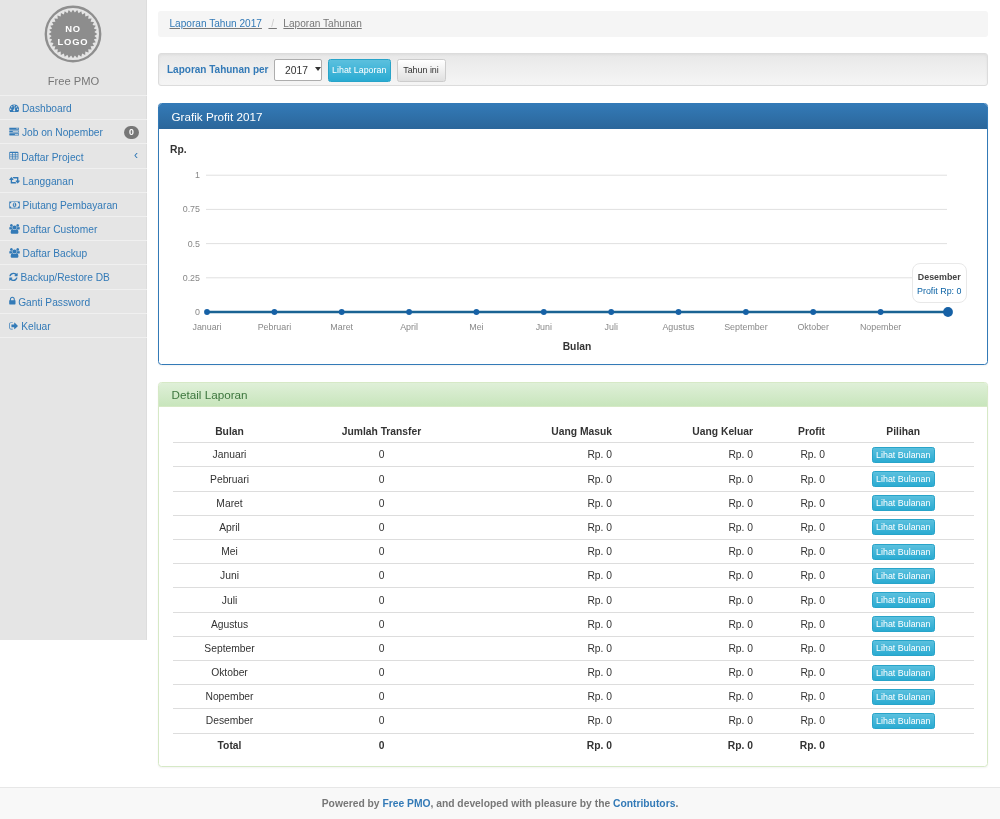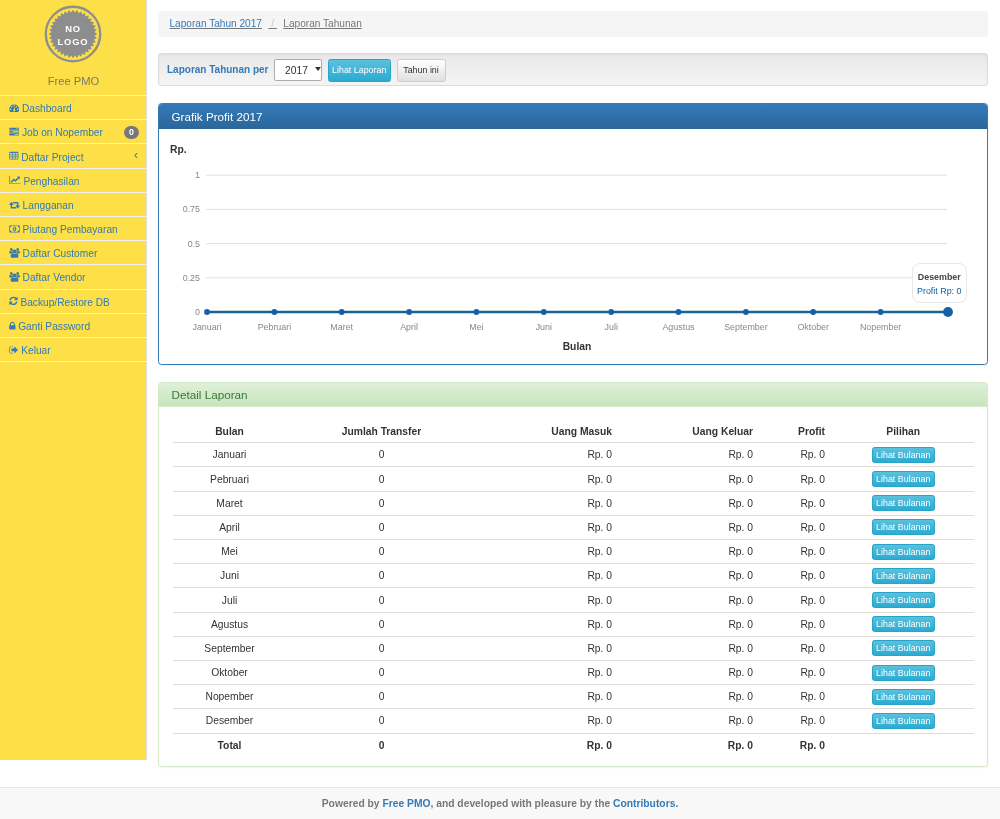--- a/index.html
+++ b/index.html
@@ -1,17 +1,17 @@
 <!DOCTYPE html>
 <html><head><meta charset="utf-8"><style>
 * { margin:0; padding:0; box-sizing:border-box; }
 body { width:1000px; height:819px; font-family:"Liberation Sans",sans-serif; background:#fff; position:relative; overflow:hidden; }
 
 
-#sidebar { position:absolute; left:0; top:0; width:147px; height:760px; background:#fde047; border-right:1px solid #ddd; }
+#sidebar { position:absolute; left:0; top:0; width:147px; height:640px; background:#e5e5e5; border-right:1px solid #ddd; }
 #freepmo { position:absolute; top:74.5px; width:147px; text-align:center; font-size:11.2px; color:#777; }
 #menu { position:absolute; top:95px; left:0; width:147px; list-style:none; border-top:1px solid #f0f0f0; }
 #menu li { position:relative; height:24.2px; border-bottom:1px solid #f0f0f0; line-height:23.2px; padding-left:9px; white-space:nowrap; }
 #menu .fi { height:9.8px; vertical-align:middle; position:relative; top:-1px; }
 #menu .fi path { fill:#337ab7; }
 #menu .mt { font-size:10.2px; color:#337ab7; margin-left:2.5px; vertical-align:middle; }
 .badge { position:absolute; right:8px; top:5.5px; background:#777; color:#fff; font-size:8.8px; font-weight:bold; border-radius:7px; padding:0 5.2px; height:13px; line-height:13px; }
 .chev { position:absolute; right:9px; top:0; color:#337ab7; font-size:12px; }
 
 
@@ -82,26 +82,20 @@
         </svg><span class="mt">Job on Nopember</span><span class="badge">0</span></li>
 <li><svg class="fi" viewBox="0 0 1664 1792" style="width:9.7px">
           <g transform="translate(0,1536) scale(1,-1)">
             <path d="M512 160v192q0 14 -9 23t-23 9h-320q-14 0 -23 -9t-9 -23v-192q0 -14 9 -23t23 -9h320q14 0 23 9t9 23zM512 544v192q0 14 -9 23t-23 9h-320q-14 0 -23 -9t-9 -23v-192q0 -14 9 -23t23 -9h320q14 0 23 9t9 23zM1024 160v192q0 14 -9 23t-23 9h-320q-14 0 -23 -9t-9 -23
 v-192q0 -14 9 -23t23 -9h320q14 0 23 9t9 23zM512 928v192q0 14 -9 23t-23 9h-320q-14 0 -23 -9t-9 -23v-192q0 -14 9 -23t23 -9h320q14 0 23 9t9 23zM1024 544v192q0 14 -9 23t-23 9h-320q-14 0 -23 -9t-9 -23v-192q0 -14 9 -23t23 -9h320q14 0 23 9t9 23zM1536 160v192
 q0 14 -9 23t-23 9h-320q-14 0 -23 -9t-9 -23v-192q0 -14 9 -23t23 -9h320q14 0 23 9t9 23zM1024 928v192q0 14 -9 23t-23 9h-320q-14 0 -23 -9t-9 -23v-192q0 -14 9 -23t23 -9h320q14 0 23 9t9 23zM1536 544v192q0 14 -9 23t-23 9h-320q-14 0 -23 -9t-9 -23v-192
 q0 -14 9 -23t23 -9h320q14 0 23 9t9 23zM1536 928v192q0 14 -9 23t-23 9h-320q-14 0 -23 -9t-9 -23v-192q0 -14 9 -23t23 -9h320q14 0 23 9t9 23zM1664 1248v-1088q0 -66 -47 -113t-113 -47h-1344q-66 0 -113 47t-47 113v1088q0 66 47 113t113 47h1344q66 0 113 -47t47 -113
 z"></path>
           </g>
         </svg><span class="mt">Daftar Project</span><span class="chev">‹</span></li>
-<li><svg class="fi" viewBox="0 0 2048 1792" style="width:11.9px">
-          <g transform="translate(0,1536) scale(1,-1)">
-            <path d="M2048 0v-128h-2048v1536h128v-1408h1920zM1920 1248v-435q0 -21 -19.5 -29.5t-35.5 7.5l-121 121l-633 -633q-10 -10 -23 -10t-23 10l-233 233l-416 -416l-192 192l585 585q10 10 23 10t23 -10l233 -233l464 464l-121 121q-16 16 -7.5 35.5t29.5 19.5h435q14 0 23 -9
-t9 -23z"></path>
-          </g>
-        </svg><span class="mt">Penghasilan</span></li>
 <li><svg class="fi" viewBox="0 0 1920 1792" style="width:11.1px">
           <g transform="translate(0,1536) scale(1,-1)">
             <path d="M1280 32q0 -13 -9.5 -22.5t-22.5 -9.5h-960q-8 0 -13.5 2t-9 7t-5.5 8t-3 11.5t-1 11.5v13v11v160v416h-192q-26 0 -45 19t-19 45q0 24 15 41l320 384q19 22 49 22t49 -22l320 -384q15 -17 15 -41q0 -26 -19 -45t-45 -19h-192v-384h576q16 0 25 -11l160 -192q7 -10 7 -21
 zM1920 448q0 -24 -15 -41l-320 -384q-20 -23 -49 -23t-49 23l-320 384q-15 17 -15 41q0 26 19 45t45 19h192v384h-576q-16 0 -25 12l-160 192q-7 9 -7 20q0 13 9.5 22.5t22.5 9.5h960q8 0 13.5 -2t9 -7t5.5 -8t3 -11.5t1 -11.5v-13v-11v-160v-416h192q26 0 45 -19t19 -45z
 "></path>
           </g>
         </svg><span class="mt">Langganan</span></li>
 <li><svg class="fi" viewBox="0 0 1920 1792" style="width:11.1px">
           <g transform="translate(0,1536) scale(1,-1)">
             <path d="M768 384h384v96h-128v448h-114l-148 -137l77 -80q42 37 55 57h2v-288h-128v-96zM1280 640q0 -70 -21 -142t-59.5 -134t-101.5 -101t-138 -39t-138 39t-101.5 101t-59.5 134t-21 142t21 142t59.5 134t101.5 101t138 39t138 -39t101.5 -101t59.5 -134t21 -142zM1792 384
@@ -116,21 +110,21 @@
 t43.5 21q124 0 124 -353zM1792 1280q0 -106 -75 -181t-181 -75t-181 75t-75 181t75 181t181 75t181 -75t75 -181z"></path>
           </g>
         </svg><span class="mt">Daftar Customer</span></li>
 <li><svg class="fi" viewBox="0 0 1920 1792" style="width:11.1px">
           <g transform="translate(0,1536) scale(1,-1)">
             <path d="M593 640q-162 -5 -265 -128h-134q-82 0 -138 40.5t-56 118.5q0 353 124 353q6 0 43.5 -21t97.5 -42.5t119 -21.5q67 0 133 23q-5 -37 -5 -66q0 -139 81 -256zM1664 3q0 -120 -73 -189.5t-194 -69.5h-874q-121 0 -194 69.5t-73 189.5q0 53 3.5 103.5t14 109t26.5 108.5
 t43 97.5t62 81t85.5 53.5t111.5 20q10 0 43 -21.5t73 -48t107 -48t135 -21.5t135 21.5t107 48t73 48t43 21.5q61 0 111.5 -20t85.5 -53.5t62 -81t43 -97.5t26.5 -108.5t14 -109t3.5 -103.5zM640 1280q0 -106 -75 -181t-181 -75t-181 75t-75 181t75 181t181 75t181 -75
 t75 -181zM1344 896q0 -159 -112.5 -271.5t-271.5 -112.5t-271.5 112.5t-112.5 271.5t112.5 271.5t271.5 112.5t271.5 -112.5t112.5 -271.5zM1920 671q0 -78 -56 -118.5t-138 -40.5h-134q-103 123 -265 128q81 117 81 256q0 29 -5 66q66 -23 133 -23q59 0 119 21.5t97.5 42.5
 t43.5 21q124 0 124 -353zM1792 1280q0 -106 -75 -181t-181 -75t-181 75t-75 181t75 181t181 75t181 -75t75 -181z"></path>
           </g>
-        </svg><span class="mt">Daftar Vendor</span></li>
+        </svg><span class="mt">Daftar Backup</span></li>
 <li><svg class="fi" viewBox="0 0 1536 1792" style="width:8.9px">
           <g transform="translate(0,1536) scale(1,-1)">
             <path d="M1511 480q0 -5 -1 -7q-64 -268 -268 -434.5t-478 -166.5q-146 0 -282.5 55t-243.5 157l-129 -129q-19 -19 -45 -19t-45 19t-19 45v448q0 26 19 45t45 19h448q26 0 45 -19t19 -45t-19 -45l-137 -137q71 -66 161 -102t187 -36q134 0 250 65t186 179q11 17 53 117
 q8 23 30 23h192q13 0 22.5 -9.5t9.5 -22.5zM1536 1280v-448q0 -26 -19 -45t-45 -19h-448q-26 0 -45 19t-19 45t19 45l138 138q-148 137 -349 137q-134 0 -250 -65t-186 -179q-11 -17 -53 -117q-8 -23 -30 -23h-199q-13 0 -22.5 9.5t-9.5 22.5v7q65 268 270 434.5t480 166.5
 q146 0 284 -55.5t245 -156.5l130 129q19 19 45 19t45 -19t19 -45z"></path>
           </g>
         </svg><span class="mt">Backup/Restore DB</span></li>
 <li><svg class="fi" viewBox="0 0 1152 1792" style="width:6.7px">
           <g transform="translate(0,1536) scale(1,-1)">
             <path d="M320 768h512v192q0 106 -75 181t-181 75t-181 -75t-75 -181v-192zM1152 672v-576q0 -40 -28 -68t-68 -28h-960q-40 0 -68 28t-28 68v576q0 40 28 68t68 28h32v192q0 184 132 316t316 132t316 -132t132 -316v-192h32q40 0 68 -28t28 -68z"></path>

